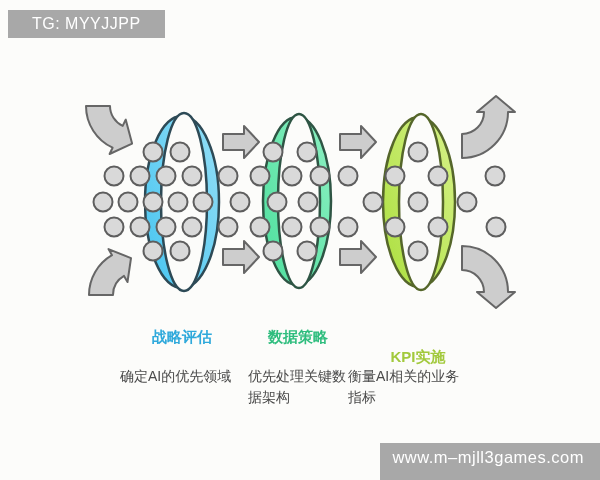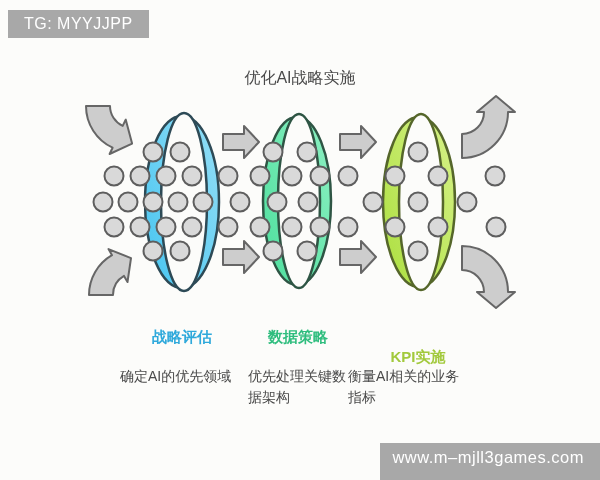--- a/index.html
+++ b/index.html
@@ -6,21 +6,21 @@
   .canvas{
     position:relative;width:600px;height:480px;overflow:hidden;
     background:#fcfcfa;
     font-family:"Liberation Sans","DejaVu Sans",sans-serif;
   }
   .badge{
     position:absolute;color:#ffffff;
     font-size:16px;letter-spacing:.5px;
     display:flex;align-items:center;
   }
-  .tg-badge{left:8px;top:10px;height:28px;padding:0 16px;}
+  .tg-badge{left:8px;top:10px;height:28px;padding:0 24px;}
   .site-badge{right:0;top:443px;height:29px;padding:0 16px 8px 12px;font-size:16.5px;}
   .title{
     position:absolute;top:68px;left:0;width:100%;
     text-align:center;font-size:16px;color:#4a4a4a;
   }
   .diagram-svg{position:absolute;left:0;top:0;}
   .stage-label{
     position:absolute;top:328px;transform:translateX(-50%);
     font-size:15px;font-weight:bold;white-space:nowrap;
   }
@@ -35,21 +35,20 @@
 </style>
 </head>
 <body>
 
 <div class="canvas" style="background: rgb(252, 252, 250);">
 
   <div class="badge tg-badge" style="background: rgb(168, 168, 168); color: rgb(255, 255, 255);">
     <span>TG: MYYJJPP</span>
   </div>
 
-  <div class="title">优化AI战略实施</div>
 
   <svg class="diagram-svg" id="diagram" width="600" height="480" viewBox="0 0 600 480">
       <defs>
         <linearGradient id="rg0" x1="1" y1="0" x2="0" y2="1">
           <stop offset="0" stop-color="#95dff7"></stop>
           <stop offset="1" stop-color="#45c4f0"></stop>
         </linearGradient>
         <linearGradient id="rg1" x1="1" y1="0" x2="0" y2="1">
           <stop offset="0" stop-color="#8df0c2"></stop>
           <stop offset="1" stop-color="#4cdf9d"></stop>

